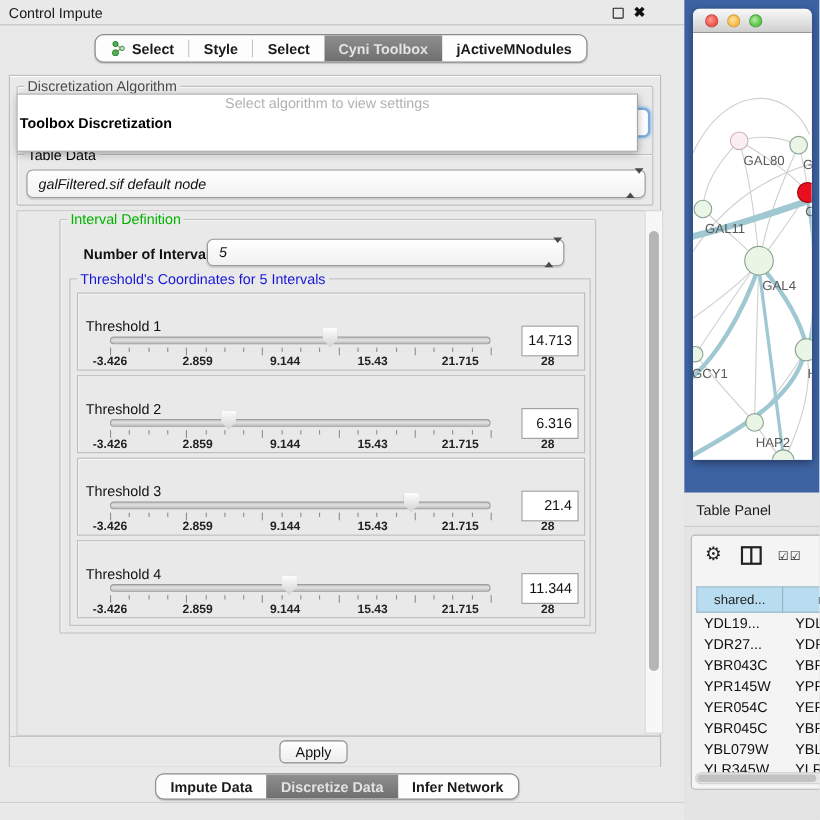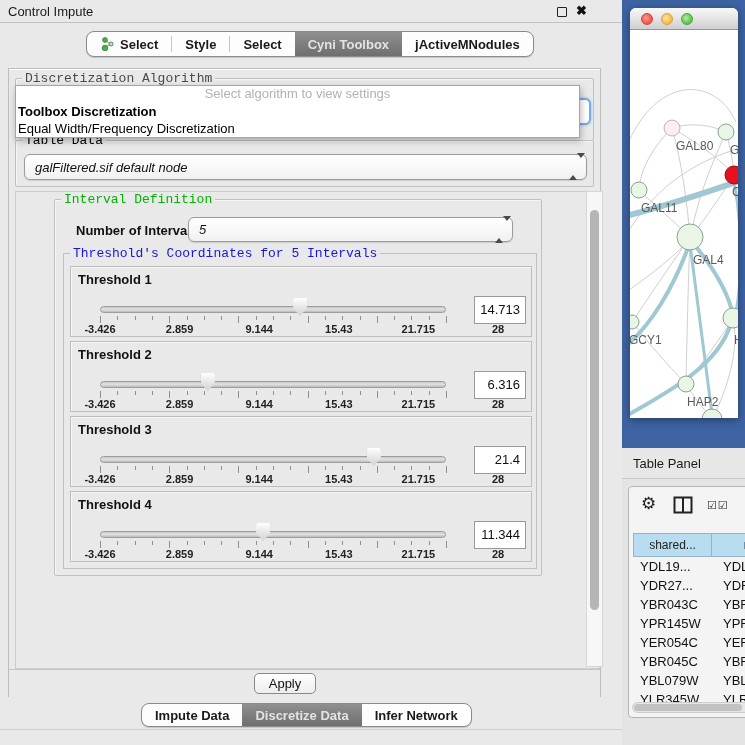--- a/index.html
+++ b/index.html
@@ -17,21 +17,21 @@
   .seg { font-size:13px; font-weight:600; color:#1a1a1a; padding:0 13px; display:flex; align-items:center; white-space:nowrap; }
   .seg.active { background:linear-gradient(#8f8f8f,#6f6f6f); color:#e3e3e3; }
   .seg-sep { width:1px; background:#c6c6c6; margin:4px 0; }
   #top-tabs { left:86px; top:31px; height:26px; }
   #bottom-tabs { left:141px; top:703px; height:24px; }
 
   #outer-panel { position:absolute; left:8px; top:68px; width:593px; height:629px;
     border:1px solid #bdbdbd; box-shadow:inset 0 1px 0 #fff; background:#e9e9e9; }
 
   .groupbox { position:absolute; border:1px solid #c0c0c0; border-radius:2px; box-shadow:inset 1px 1px 0 rgba(255,255,255,.6); }
-  .group-title { position:absolute; top:-8px; left:6px; background:#e9e9e9; padding:0 3px; font-size:13px; white-space:nowrap;font-family:Liberation Mono, monospace; }
+  .group-title { position:absolute; top:-8px; left:6px; background:#e9e9e9; padding:0 3px; font-size:13px; white-space:nowrap; }
   .t-green { color:#00b400; } .t-blue { color:#1616d8; } .t-gray { color:#4a4a4a; }
 
   #algo-group { left:6px; top:9px; width:579px; height:63px; }
   #algo-combo-sliver { position:absolute; left:558px; top:29px; width:24px; height:27px; background:#fff;
     border:2px solid #78abdd; border-radius:6px; box-shadow:0 0 3px #8cb8e4; z-index:2; }
   #algo-popup { position:absolute; left:6px; top:16px; width:565px; height:53px; background:#fff;
     border:1px solid #a5a5a5; box-shadow:1px 3px 7px rgba(0,0,0,.28); z-index:10; }
   #popup-prompt { height:17px; line-height:16px; text-align:center; color:#b2b2b2; font-size:13px; }
   .popup-item { height:17px; line-height:17px; font-size:13px; padding-left:2px; color:#000; }
   .popup-item.bold { font-weight:bold; }
@@ -46,21 +46,21 @@
 
   #inner-panel { position:absolute; left:6px; top:122px; width:585px; height:478px; border:1px solid #cccccc; background:#e9e9e9; overflow:hidden; }
 
   #interval-group { left:38px; top:7px; width:488px; height:377px; }
   #num-label { position:absolute; left:21px; top:23px; font-size:13px; font-weight:bold; color:#111; }
   #num-combo { left:133px; top:17px; width:325px; height:25px; }
   #thr-group { position:absolute; left:8px; top:53px; width:474px; height:316px; border:1px solid #c0c0c0; }
 
   .threshold-box { position:absolute; left:6px; width:462px; height:71px; border:1px solid #bdbdbd;
     box-shadow:inset 1px 1px 0 rgba(255,255,255,.6); background:#e9e9e9; }
-  .th-name { position:absolute; left:7px; top:5px; font-size:13px; font-weight:bold; color:#111; }
+  .th-name { position:absolute; left:7px; top:22px; font-size:13px; font-weight:normal; color:#111; }
   .th-slider { position:absolute; left:0; top:0; width:100%; height:100%; }
   .track { position:absolute; left:29px; top:39px; width:346px; height:7px; border:1px solid #9c9c9c;
     border-radius:4px; background:linear-gradient(#c7c7c7,#e2e2e2 45%,#bdbdbd); }
   .thumb { position:absolute; top:31px; width:14px; height:18px;
     clip-path:polygon(8% 0,92% 0,100% 12%,100% 55%,50% 100%,0 55%,0 12%);
     background:linear-gradient(#fefefe,#d2d2d2); filter:drop-shadow(0 0 1px #777); }
   .ticks { position:absolute; left:29px; top:49px; width:346px; height:8px; }
   .tick { position:absolute; top:0; width:1px; height:4px; background:#8e8e8e; }
   .tick.major { height:7px; }
   .tick-labels { position:absolute; left:29px; top:56px; width:398px; height:12px; }
@@ -147,21 +147,20 @@
   <div id="outer-panel">
 
     <div class="groupbox" id="algo-group">
       <span class="group-title t-gray">Discretization Algorithm</span>
     </div>
     <div id="algo-combo-sliver"></div>
 
     <div id="algo-popup">
       <div id="popup-prompt">Select algorithm to view settings</div>
       <div class="popup-item bold">Toolbox Discretization</div>
-      <div class="popup-item">Equal Width/Frequency Discretization</div>
     </div>
 
     <div class="groupbox" id="tabledata-group">
       <span class="group-title">Table Data</span>
       <div class="combo" id="tabledata-combo">
         <span class="val">galFiltered.sif default node</span>
         <span class="spin"><span class="up"></span><span class="dn"></span></span>
       </div>
     </div>
 

